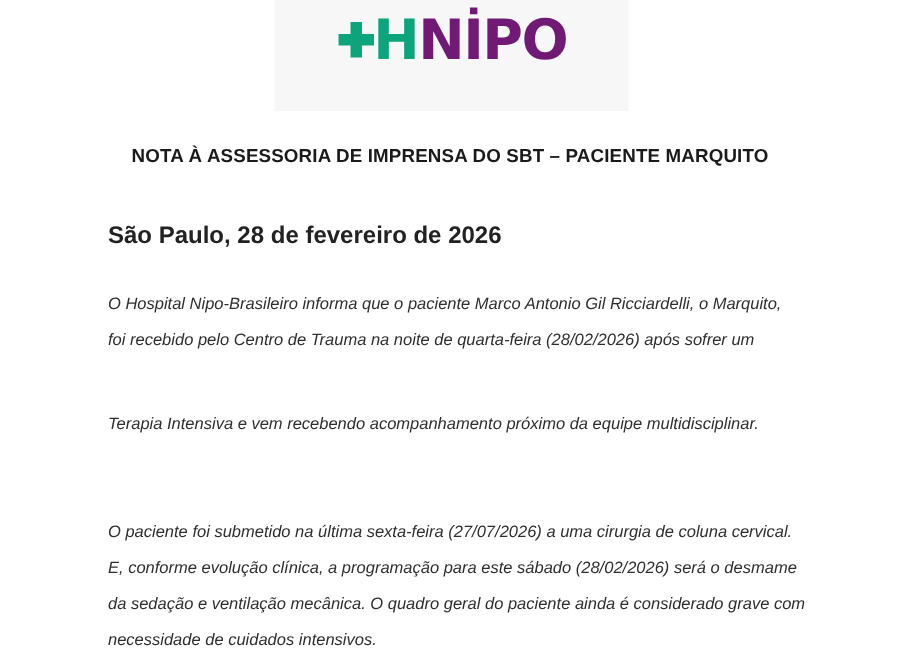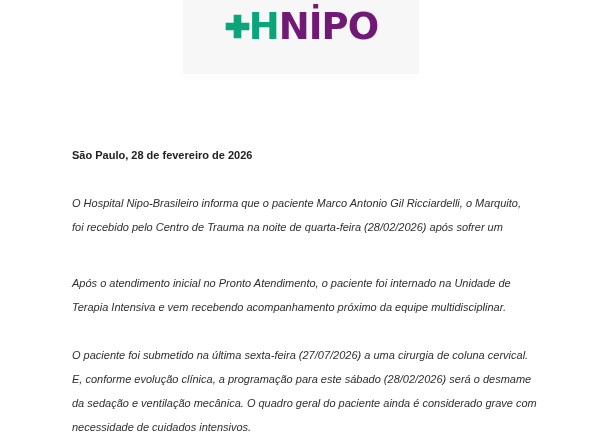--- a/index.html
+++ b/index.html
@@ -31,21 +31,21 @@
   
   .doc-title{
     position:absolute;top:97px;left:0;right:0;margin:0;
     text-align:center;
     font-size:12.5px;font-weight:bold;color:#1a1a1a;
     letter-spacing:0.1px;white-space:nowrap;
   }
   
   .dateline{
     position:absolute;top:149px;left:72px;margin:0;
-    font-size:11px;font-weight:bold;color:#222222;text-align:right;
+    font-size:16px;font-weight:bold;color:#222222;text-align:right;
   }
   
   .para{position:absolute;left:72px;width:480px;}
   .para .line{
     font-size:11px;line-height:24px;color:#2e2e2e;
     white-space:nowrap;
     font-style:italic;
   }
   .p1{top:191px;}
   .p2{top:271px;}
@@ -63,30 +63,30 @@
           <svg width="27" height="27" viewBox="0 0 24 24" aria-hidden="true">
             <path d="M8.6 1.5h6.8v7.1h7.1v6.8h-7.1v7.1H8.6v-7.1H1.5V8.6h7.1z" fill="#0ca57b"></path>
           </svg>
         </span>
         <span>H</span>
       </span>
       <span class="logo-blue">NİPO</span>
     </div>
   </header>
 
+  <h1 class="doc-title">NOTA À ASSESSORIA DE IMPRENSA DO SBT – PACIENTE MARQUITO</h1>
 
   <p class="dateline">São Paulo, 28 de fevereiro de 2026</p>
 
   <div class="para p1">
     <div class="line">O Hospital Nipo-Brasileiro informa que o paciente Marco Antonio Gil Ricciardelli, o Marquito,</div>
     <div class="line">foi recebido pelo Centro de Trauma na noite de quarta-feira (28/02/2026) após sofrer um</div>
   </div>
 
   <div class="para p2">
-    <div class="line">Após o atendimento inicial no Pronto Atendimento, o paciente foi internado na Unidade de</div>
     <div class="line">Terapia Intensiva e vem recebendo acompanhamento próximo da equipe multidisciplinar.</div>
   </div>
 
   <div class="para p3">
     <div class="line">O paciente foi submetido na última sexta-feira (27/07/2026) a uma cirurgia de coluna cervical.</div>
     <div class="line">E, conforme evolução clínica, a programação para este sábado (28/02/2026) será o desmame</div>
     <div class="line">da sedação e ventilação mecânica. O quadro geral do paciente ainda é considerado grave com</div>
     <div class="line">necessidade de cuidados intensivos.</div>
   </div>
 

